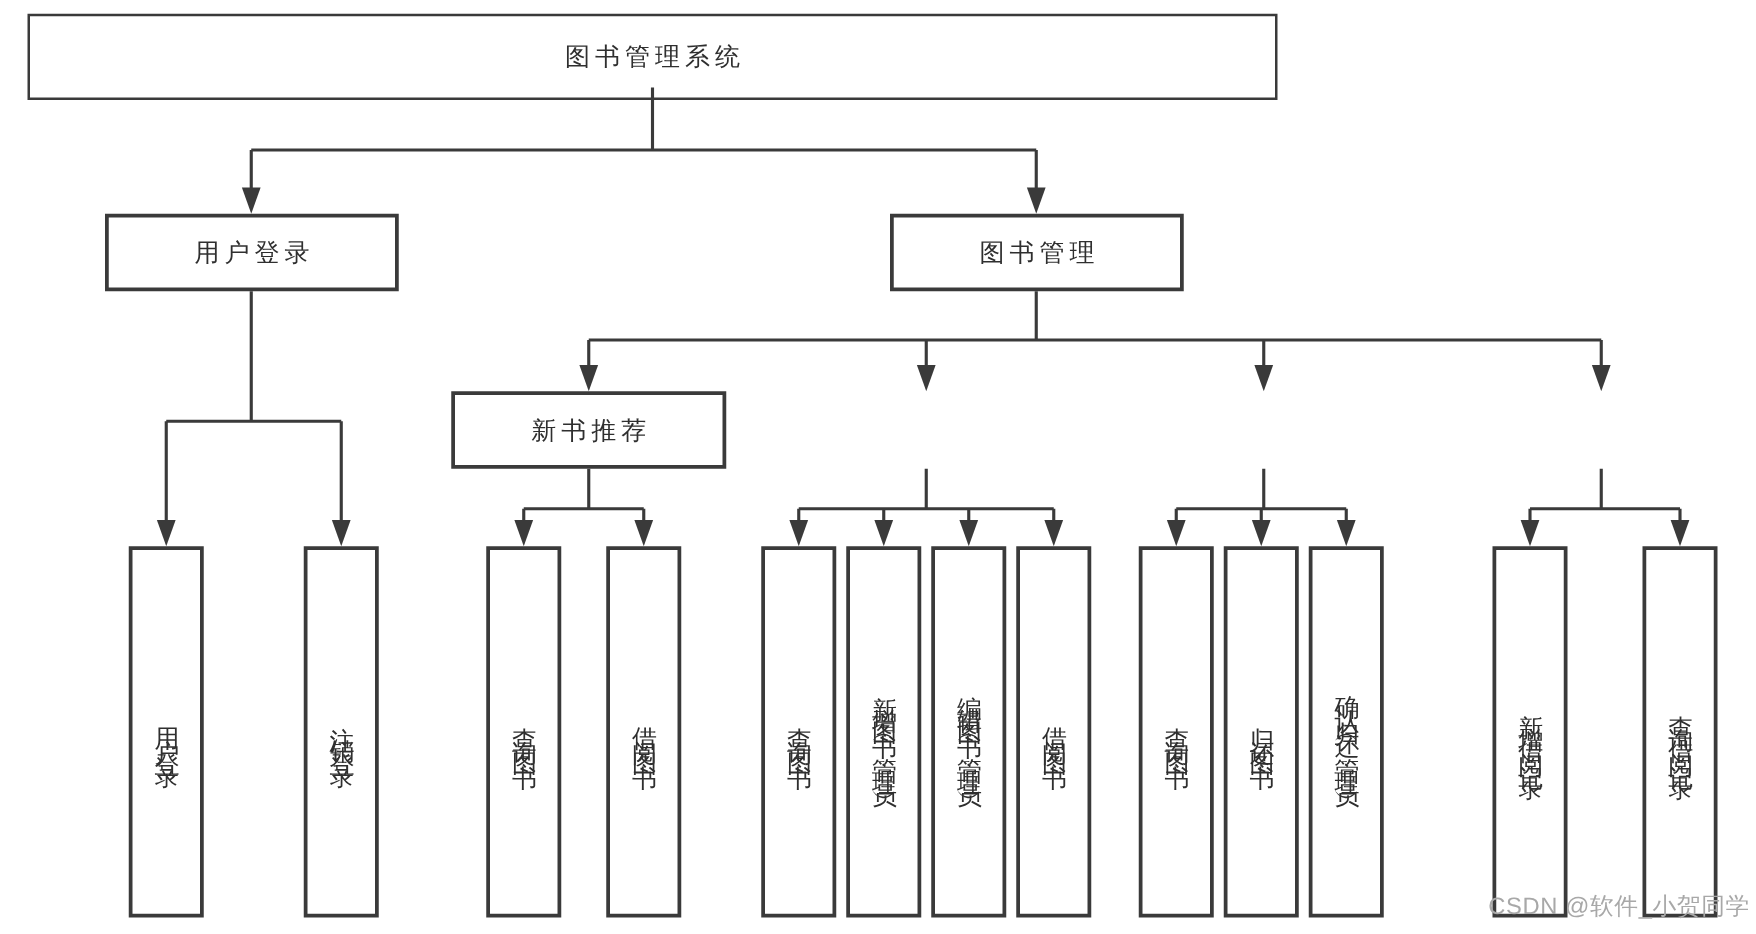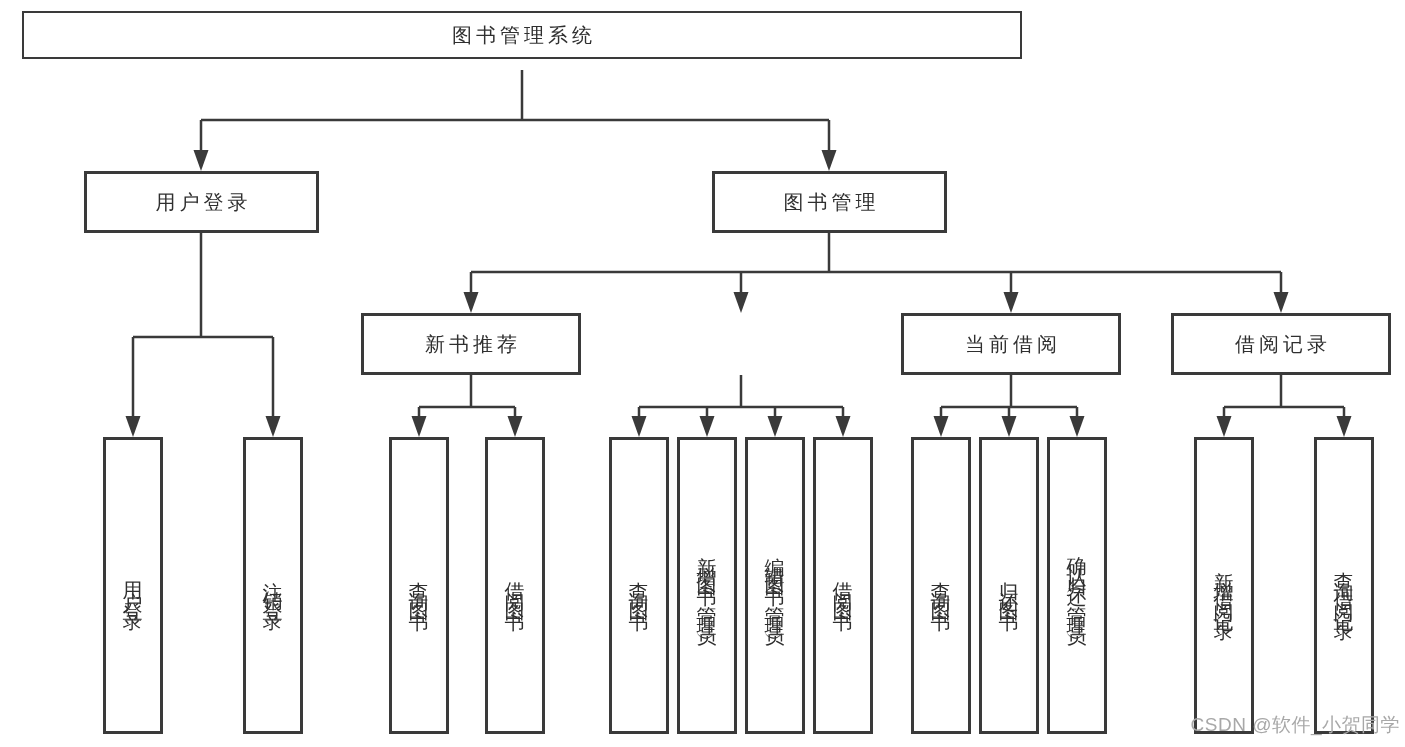--- a/index.html
+++ b/index.html
@@ -18,21 +18,21 @@
   }
   .connectors{position:absolute;left:0;top:0;z-index:2;pointer-events:none;}
   .connectors .ln{stroke:var(--line);stroke-width:2.5;fill:none;}
   .connectors .arrow{fill:var(--line);stroke:none;}
   .box{
     position:absolute;border:3px solid var(--line);background:#fff;
     display:flex;align-items:center;justify-content:center;z-index:1;
   }
   .hbox{font-size:20px;letter-spacing:4px;}
   .hbox .lbl{text-indent:4px;white-space:nowrap;}
-  .box-root{left:22px;top:11px;width:1000px;height:48px;border-width:2.5px;}
+  .box-root{left:22px;top:11px;width:1000px;height:69px;border-width:2.5px;}
   .box-l2{top:171px;width:235px;height:62px;}
   .box-l3{top:313px;width:220px;height:62px;}
   .vbox{top:437px;width:60px;height:297px;}
   .vbox .lbl{
     writing-mode:vertical-lr;font-size:20px;letter-spacing:10px;
     line-height:1;white-space:nowrap;
   }
   .watermark{
     position:absolute;top:712px;right:5px;z-index:10;
     font-size:19px;color:var(--watermark);letter-spacing:0.5px;white-space:nowrap;margin-left:48px;
@@ -100,26 +100,20 @@
   <div class="box hbox box-l2" style="left:84px">
     <span class="lbl">用户登录</span>
   </div>
   <div class="box hbox box-l2" style="left:712px">
     <span class="lbl">图书管理</span>
   </div>
 
   <div class="box hbox box-l3" style="left:361px">
     <span class="lbl">新书推荐</span>
   </div>
-  <div class="box hbox box-l3" style="left:901px">
-    <span class="lbl">当前借阅</span>
-  </div>
-  <div class="box hbox box-l3" style="left:1171px">
-    <span class="lbl">借阅记录</span>
-  </div>
 
   <div class="box vbox" style="left:103px">
     <span class="lbl">用户登录</span>
   </div>
   <div class="box vbox" style="left:243px">
     <span class="lbl">注销登录</span>
   </div>
   <div class="box vbox" style="left:389px">
     <span class="lbl">查询图书</span>
   </div>

